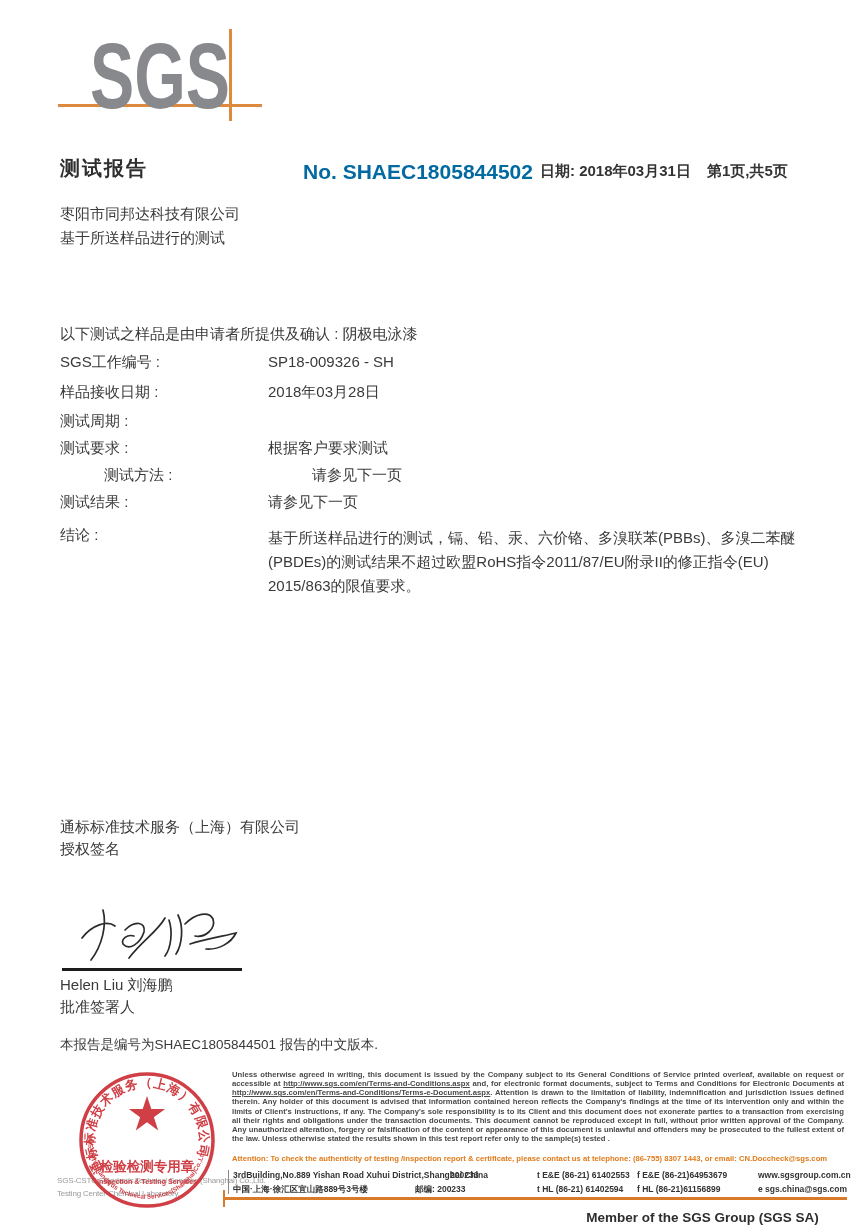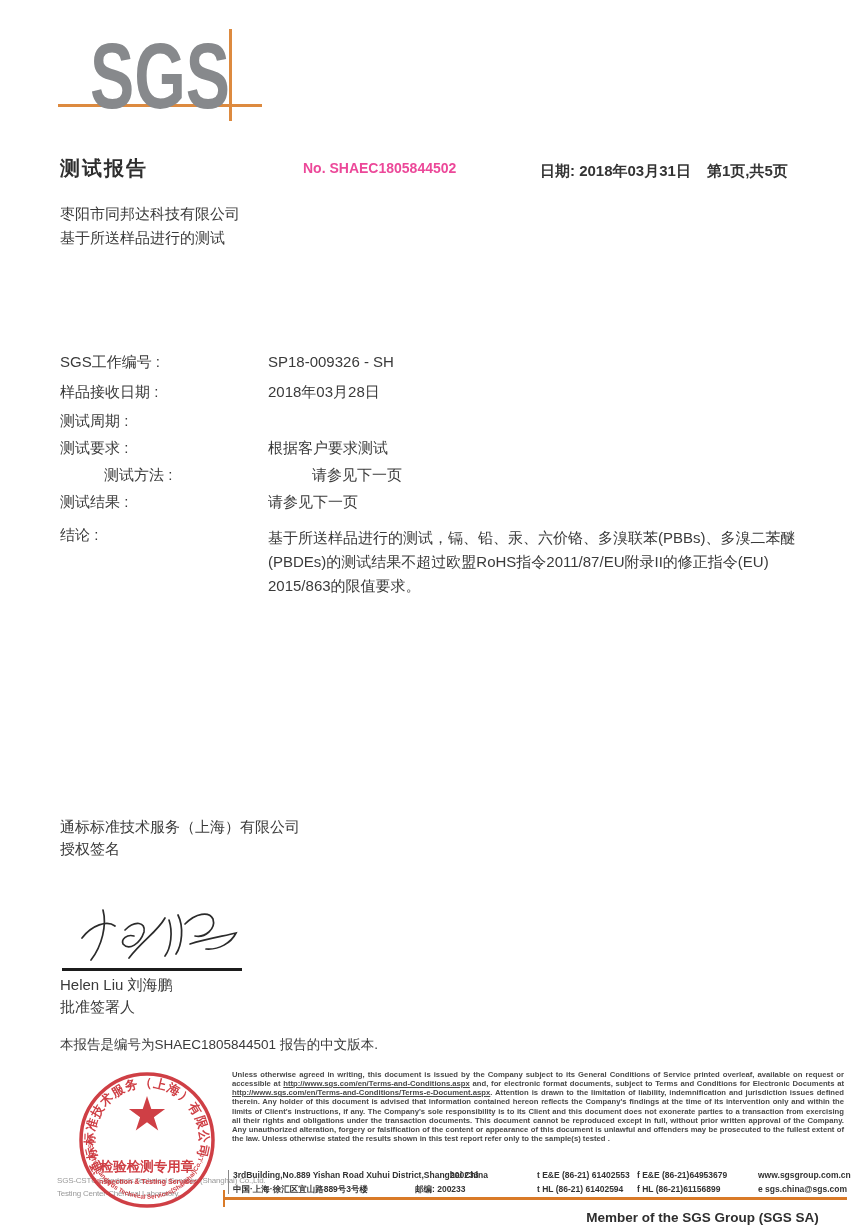--- a/index.html
+++ b/index.html
@@ -12,21 +12,21 @@
   .abs{position:absolute;}
   .nowrap{white-space:nowrap;}
 
   
   .logo-svg{left:88px;top:34px;width:150px;height:80px;}
   .logo-hline{left:58px;top:104px;width:204px;height:3px;background:#dd8a3f;}
   .logo-vline{left:229px;top:29px;width:3px;height:92px;background:#dd8a3f;}
 
   
   .doc-title{left:60px;top:155px;font-size:20px;font-weight:700;color:#2e2e2e;letter-spacing:2px;}
-  .report-no{left:303px;top:160px;font-size:14px;font-weight:600;color:#ec4899;}
+  .report-no{left:303px;top:160px;font-size:21px;font-weight:600;color:#0369a1;}
   .date-line{left:540px;top:162px;font-size:15px;font-weight:600;color:#333;}
   .page-info{left:707px;top:162px;font-size:15px;font-weight:600;color:#333;}
 
   
   .company{left:60px;top:205px;font-size:15px;}
   .address{left:60px;top:229px;font-size:15px;}
 
   
   .statement{left:60px;top:325px;font-size:15px;}
 
@@ -84,20 +84,21 @@
   </svg>
 
   <div class="abs nowrap doc-title">测试报告</div>
   <div class="abs nowrap report-no">No. SHAEC1805844502</div>
   <div class="abs nowrap date-line">日期: 2018年03月31日</div>
   <div class="abs nowrap page-info">第1页,共5页</div>
 
   <div class="abs nowrap company">枣阳市同邦达科技有限公司</div>
   <div class="abs nowrap address">基于所送样品进行的测试</div>
 
+  <div class="abs nowrap statement">以下测试之样品是由申请者所提供及确认 : 阴极电泳漆</div>
 
   <div class="abs nowrap flabel r0">SGS工作编号 :</div>
   <div class="abs nowrap fvalue r0">SP18-009326 - SH</div>
 
   <div class="abs nowrap flabel r1">样品接收日期 :</div>
   <div class="abs nowrap fvalue r1">2018年03月28日</div>
 
   <div class="abs nowrap flabel r2">测试周期 :</div>
 
   <div class="abs nowrap flabel r3">测试要求 :</div>
@@ -147,20 +148,21 @@
     <polygon fill="#c9252c" points="73,30 77.3,43.1 91.1,43.1 79.9,51.3 84.2,64.4 73,56.3 61.8,64.4 66.1,51.3 54.9,43.1 68.7,43.1"></polygon>
     <text x="73" y="105" text-anchor="middle" font-size="13.5" font-weight="700" fill="#c9252c">检验检测专用章</text>
     <text x="73" y="118" text-anchor="middle" font-size="7.5" font-weight="700" fill="#c9252c" textLength="100" lengthAdjust="spacingAndGlyphs">Inspection &amp; Testing Services</text>
     <text font-size="6.3" font-weight="700" fill="#c9252c">
       <textPath href="#arcBottom" xlink:href="#arcBottom">SGS-CSTC Standards Technical Services(Shanghai)Co.,Ltd.</textPath>
     </text>
   </svg>
 
   <p class="abs disclaimer"><span>Unless otherwise agreed in writing, this document is issued by the Company subject to its General Conditions of Service printed overleaf, available on request or accessible at </span><span class="u">http://www.sgs.com/en/Terms-and-Conditions.aspx</span><span> and, for electronic format documents, subject to Terms and Conditions for Electronic Documents at </span><span class="u">http://www.sgs.com/en/Terms-and-Conditions/Terms-e-Document.aspx</span><span>. Attention is drawn to the limitation of liability, indemnification and jurisdiction issues defined therein. Any holder of this document is advised that information contained hereon reflects the Company's findings at the time of its intervention only and within the limits of Client's instructions, if any. The Company's sole responsibility is to its Client and this document does not exonerate parties to a transaction from exercising all their rights and obligations under the transaction documents. This document cannot be reproduced except in full, without prior written approval of the Company. Any unauthorized alteration, forgery or falsification of the content or appearance of this document is unlawful and offenders may be prosecuted to the fullest extent of the law. Unless otherwise stated the results shown in this test report refer only to the sample(s) tested .</span></p>
 
+  <p class="abs attention">Attention: To check the authenticity of testing /inspection report &amp; certificate, please contact us at telephone: (86-755) 8307 1443, or email: CN.Doccheck@sgs.com</p>
 
   <div class="abs addr-tick"></div>
   <span class="abs nowrap addr a-row1 c1">3rdBuilding,No.889 Yishan Road Xuhui District,Shanghai China</span>
   <span class="abs nowrap addr a-row1 c2a">200233</span>
   <span class="abs nowrap addr a-row1 c3">t E&amp;E (86-21) 61402553</span>
   <span class="abs nowrap addr a-row1 c4">f E&amp;E (86-21)64953679</span>
   <span class="abs nowrap addr a-row1 c5">www.sgsgroup.com.cn</span>
 
   <span class="abs nowrap addr a-row2 c1">中国·上海·徐汇区宜山路889号3号楼</span>
   <span class="abs nowrap addr a-row2 c2b">邮编: 200233</span>

